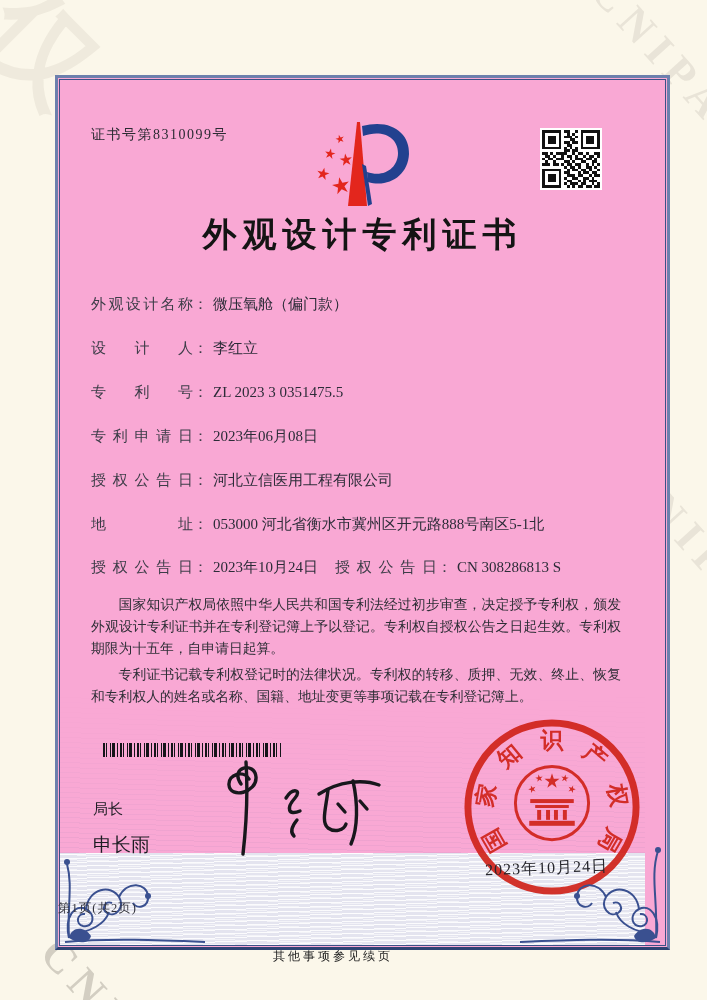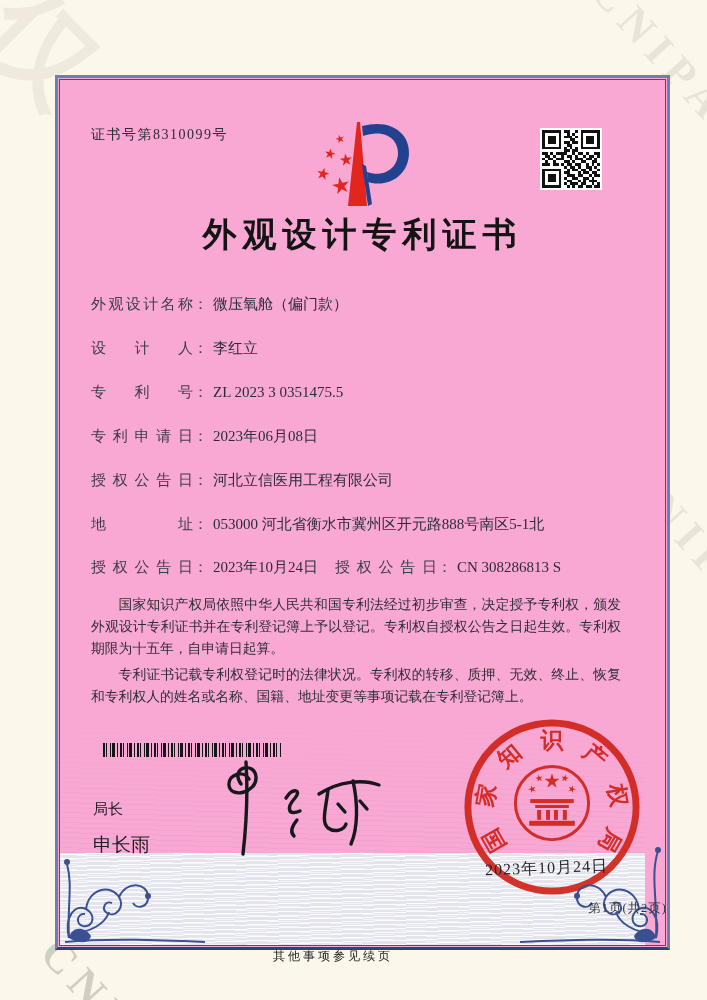--- a/index.html
+++ b/index.html
@@ -64,21 +64,21 @@
   .sig-svg{position:absolute;left:143px;top:676px;}
 
   .seal{position:absolute;left:403px;top:638px;width:182px;height:182px;}
   .seal-date{position:absolute;left:427px;top:780px;font-size:16px;color:#26262c;
              letter-spacing:1px;transform:rotate(-2deg);}
 
   .orn{position:absolute;z-index:3;}
   .orn-left{left:1px;bottom:1px;}
   .orn-right{right:1px;bottom:1px;transform:scaleX(-1);}
 
-  .page-no{position:absolute;left:0;bottom:30px;width:100%;text-align:right;
+  .page-no{position:absolute;left:0;bottom:30px;width:100%;text-align:left;
            font-size:12.5px;color:#33333c;letter-spacing:1px;z-index:4;margin-top:12px;}
   .continuation{position:absolute;left:0;top:948px;width:666px;text-align:center;
                 font-size:12px;letter-spacing:3px;color:#222;z-index:2;}
 </style>
 </head>
 <body>
 
 <div class="page">
 
   <div class="wm wm-zh wm1">仅</div>

